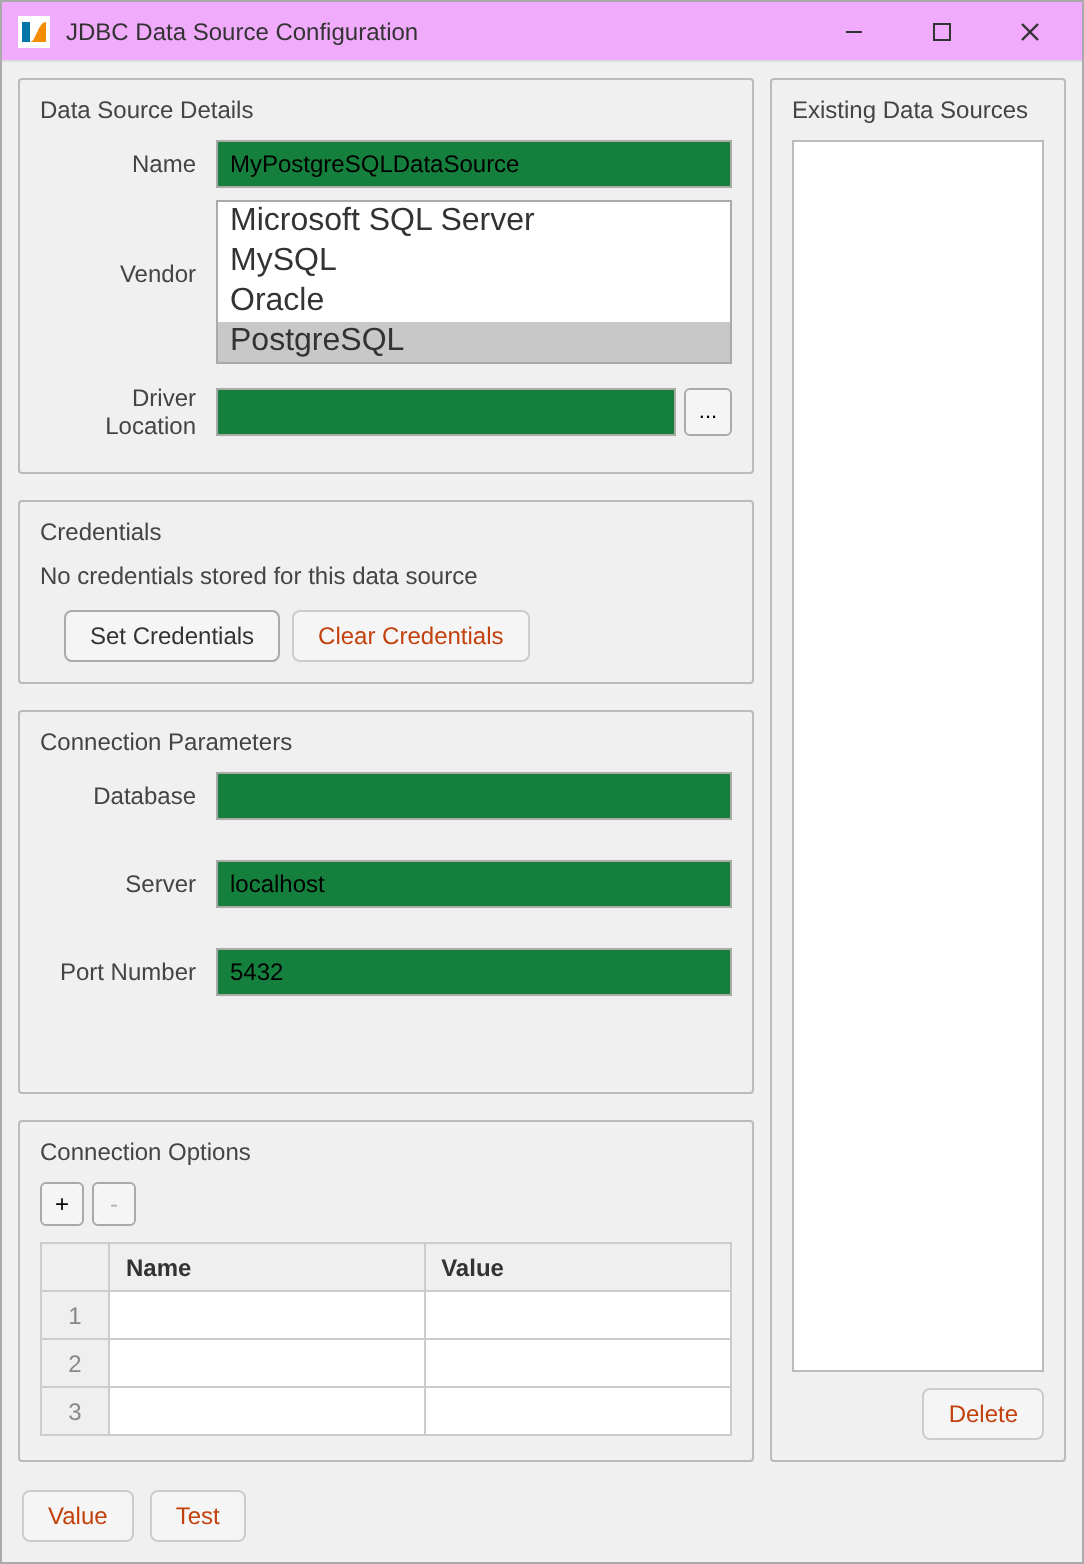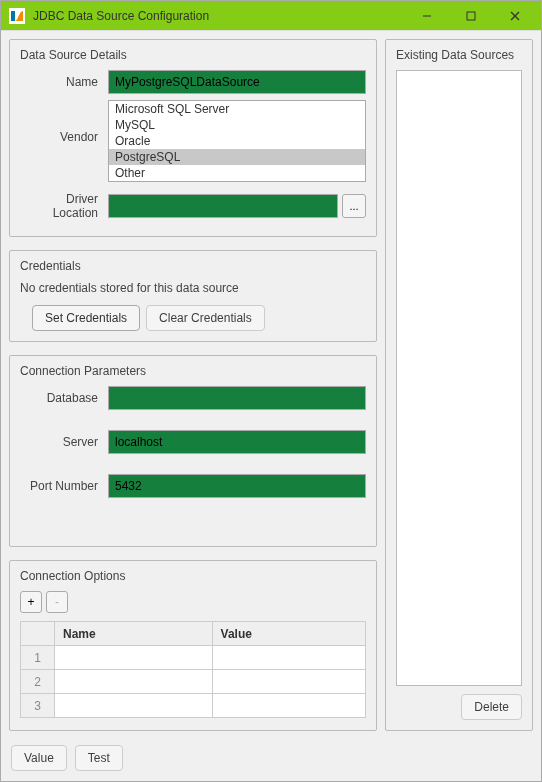--- a/index.html
+++ b/index.html
@@ -1,40 +1,40 @@
 <!DOCTYPE html>
 <html><head>
 <meta charset="utf-8">
 <style>
 * { box-sizing: border-box; margin: 0; padding: 0; }
 body { font-family: "Segoe UI", Arial, sans-serif; font-size: 12px; background: #f0f0f0; color: #333; width: 542px; height: 782px; overflow: hidden; }
 .window { width: 542px; height: 782px; background: #f0f0f0; border: 1px solid #aaa; display: flex; flex-direction: column; }
-.titlebar { height: 30px; background: #84cc16; display: flex; align-items: center; padding: 0 4px 0 8px; border-bottom: 1px solid #ddd; }
+.titlebar { height: 30px; background: #f0abfc; display: flex; align-items: center; padding: 0 4px 0 8px; border-bottom: 1px solid #ddd; }
 .titlebar-icon { width: 16px; height: 16px; margin-right: 8px; }
 .titlebar-title { flex: 1; font-size: 12px; }
 .titlebar-btns { display: flex; }
 .titlebar-btn { width: 44px; height: 28px; display: flex; align-items: center; justify-content: center; }
 .content { flex: 1; display: flex; padding: 8px; gap: 8px; }
 .leftcol { flex: 1; display: flex; flex-direction: column; gap: 8px; justify-content: space-between; }
 .rightcol { width: 148px; display: flex; flex-direction: column; gap: 6px; }
 .panel { border: 1px solid #bbb; border-radius: 2px; padding: 8px 10px 10px 10px; background: #f0f0f0; }
 .panel-title { font-size: 12px; color: #444; margin-bottom: 8px; }
 .form-row { display: flex; align-items: center; margin-bottom: 6px; }
 .form-row.top { align-items: flex-start; }
 .form-label { width: 88px; text-align: right; padding-right: 10px; color: #444; font-size: 12px; }
 .form-row.top .form-label { padding-top: 30px; }
 .form-input { flex: 1; height: 24px; border: 1px solid #aaa; background: #15803d; padding: 0 6px; font-size: 12px; }
 .vendor-list { flex: 1; border: 1px solid #aaa; background: #fff; height: 82px; overflow: hidden; }
-.vendor-item { padding: 1px 6px; font-size: 12px; cursor: default; }
+.vendor-item { padding: 1px 6px; font-size: 16px; cursor: default; }
 .vendor-item.selected { background: #c8c8c8; }
 .driver-row { display: flex; align-items: center; gap: 4px; }
 .browse-btn { width: 24px; height: 24px; border: 1px solid #aaa; background: #f5f5f5; border-radius: 3px; display: flex; align-items: center; justify-content: center; font-size: 11px; }
 .cred-msg { color: #444; font-size: 12px; margin: 4px 0 10px 0; }
 .btn { height: 26px; padding: 0 12px; border: 1px solid #aaa; background: #f5f5f5; border-radius: 4px; font-size: 12px; color: #333; cursor: pointer; display: inline-flex; align-items: center; justify-content: center; }
-.btn:disabled, .btn.disabled { color: #404040; border-color: #ccc; cursor: default; }
+.btn:disabled, .btn.disabled { color: #c2410c; border-color: #ccc; cursor: default; }
 .btn-row { display: flex; gap: 6px; padding-left: 12px; }
 .opts-btns { display: flex; gap: 4px; margin-bottom: 8px; }
 .sqbtn { width: 22px; height: 22px; border: 1px solid #aaa; border-radius: 3px; background: #f5f5f5; display: flex; align-items: center; justify-content: center; font-size: 12px; }
 .opts-table { width: 100%; border-collapse: collapse; border: 1px solid #bbb; background: #fff; }
 .opts-table th, .opts-table td { border: 1px solid #ccc; height: 24px; font-size: 12px; text-align: left; padding: 0 8px; }
 .opts-table th { background: #efefef; font-weight: bold; }
 .opts-table .rownum { width: 34px; text-align: center; background: #efefef; color: #888; font-weight: normal; }
 .opts-table th.rownum { background: #efefef; }
 .existing-box { flex: 1; border: 1px solid #bbb; background: #fff; }
 .footer { padding: 6px 10px 10px 10px; display: flex; gap: 8px; }

